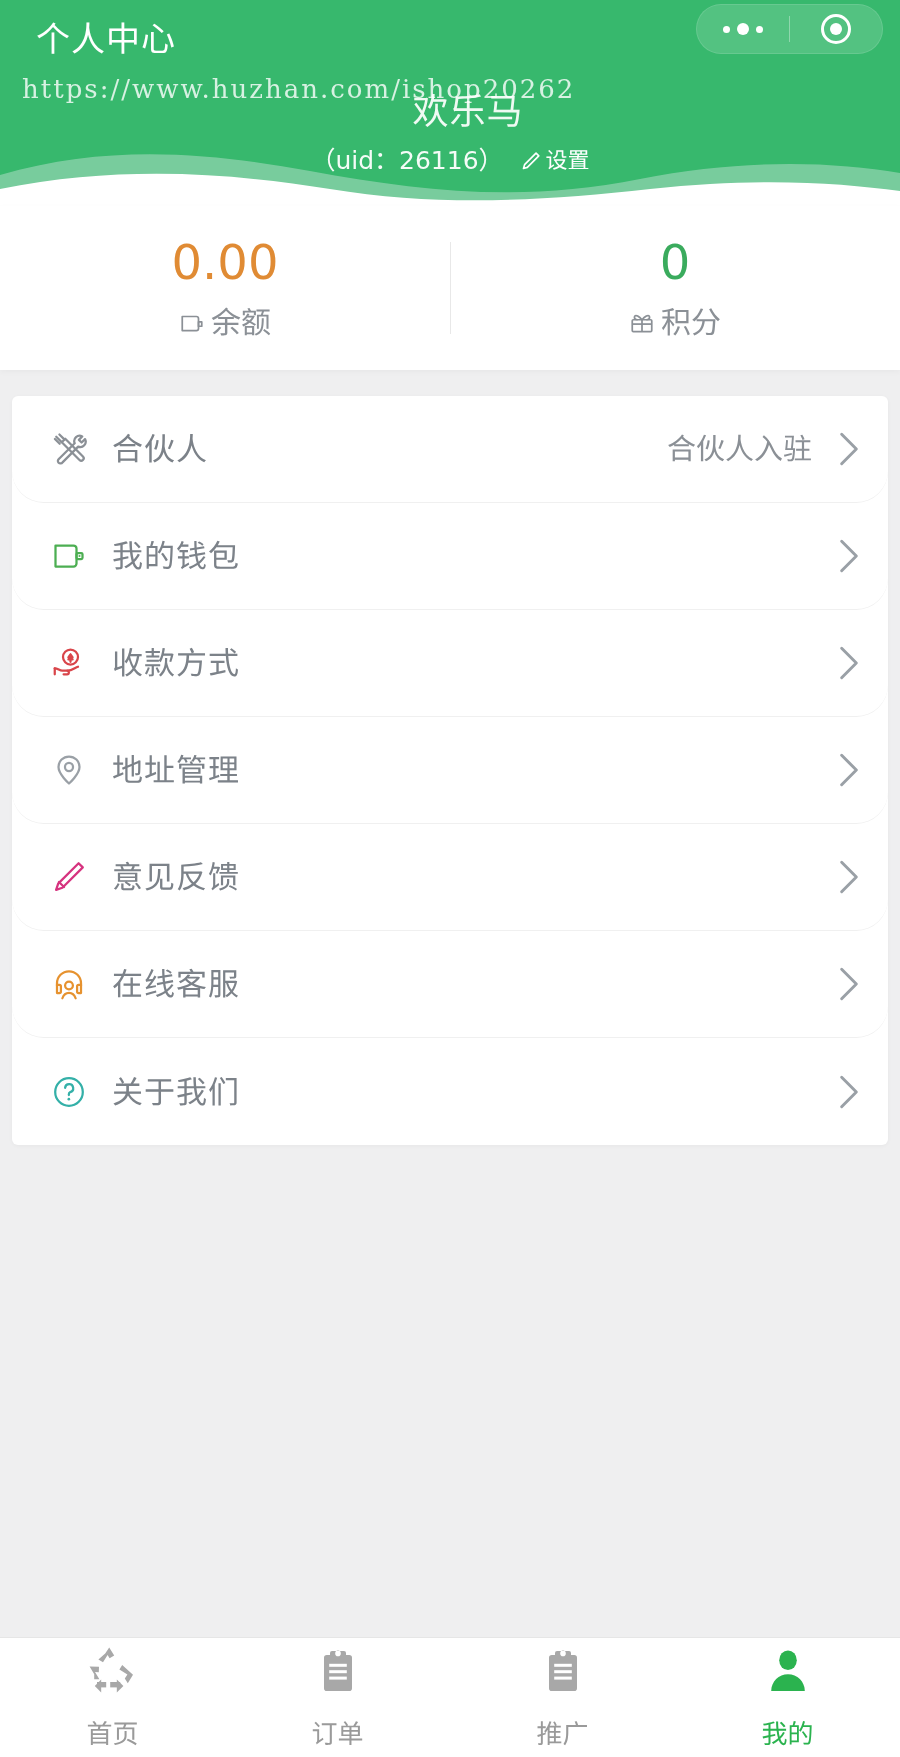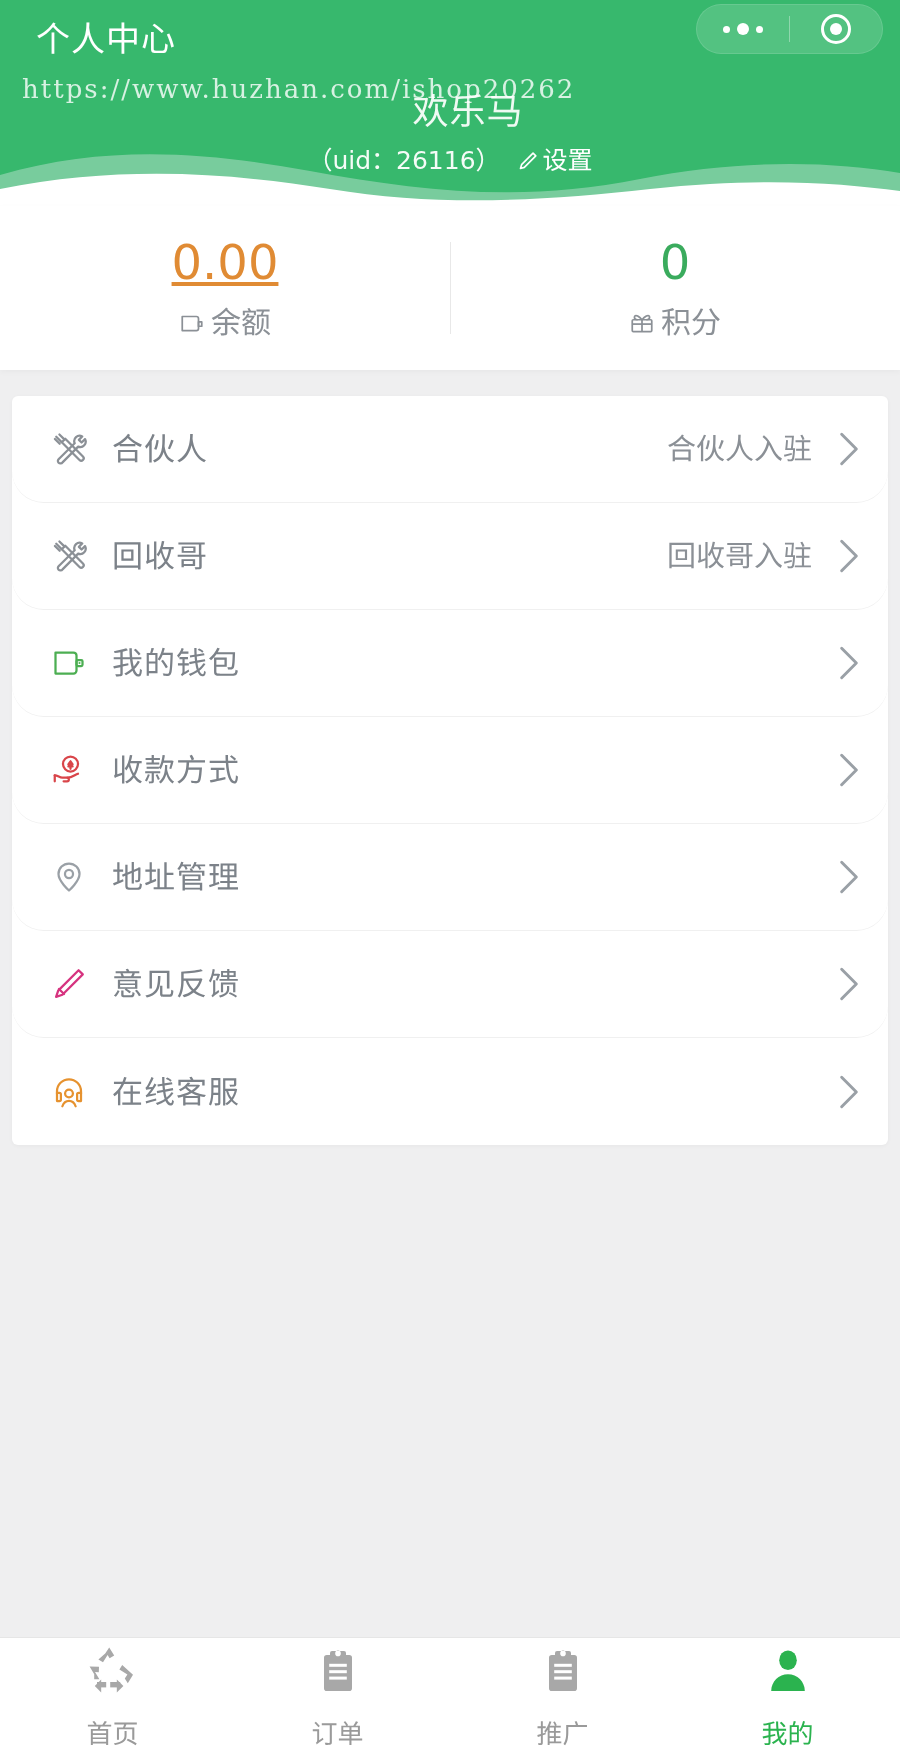--- a/index.html
+++ b/index.html
@@ -97,21 +97,21 @@
   .uidline {
     margin-top:8px;
     font-size:25px;
     color:rgba(255,255,255,0.95);
     line-height:34px;
     display:flex; align-items:center; justify-content:center;
     gap:16px;
   }
   .settings-link {
     display:inline-flex; align-items:center; gap:4px;
-    font-size:25px; color:#fff;
+    font-size:22px; color:#fff;
   }
   .pencil-glyph { display:inline-block; width:22px; height:22px; }
 
   .waves { position:absolute; left:0; right:0; bottom:-1px; height:62px; }
 
   
   .stats {
     flex:none;
     background:#fff;
     height:164px;
@@ -120,21 +120,21 @@
     position:relative;
     box-shadow:0 2px 6px rgba(0,0,0,0.035);
   }
   .stat {
     flex:1;
     text-align:center;
     display:flex; flex-direction:column; align-items:center; justify-content:center;
     gap:18px;
   }
   .stat-value { font-size:48px; line-height:52px; font-weight:400; }
-  .stat-value.amount { color:#e08b34;text-decoration:underline; }
+  .stat-value.amount { color:#e08b34; }
   .stat-value.points { color:#3aab5d; }
   .stat-label {
     font-size:30px; color:#8b9096;
     display:flex; align-items:center; gap:6px;
     line-height:34px;
   }
   .stat-divider {
     position:absolute;
     left:50%; top:36px; bottom:36px;
     width:1px; background:#e8e8e8;
@@ -275,34 +275,20 @@
             <path d="M20.8 3.6a3.6 3.6 0 0 0-5 4.6L5.4 18.5a1.7 1.7 0 1 0 2.3 2.4L18.1 10.4a3.6 3.6 0 0 0 4.6-5l-2.3 2.3-1.8-1.8z"></path>
           </svg>
         </span>
         <span class="menu-label">合伙人</span>
         <span class="menu-extra">合伙人入驻</span>
         <svg class="chev" viewBox="0 0 12 20" fill="none" stroke="#9aa0a6" stroke-width="1.6" stroke-linecap="round" stroke-linejoin="round">
           <path d="M2 2l8 8-8 8"></path>
         </svg>
       </div>
 
-      <div class="menu-item">
-        <span class="menu-icon">
-          <svg width="36" height="36" viewBox="0 0 24 24" fill="none" stroke="#8b9096" stroke-width="1.5" stroke-linecap="round" stroke-linejoin="round">
-            <path d="M3.5 3.8l3.6 3.6M5.6 2.3l3.3 3.3M2.6 5.3l3.2 3.2"></path>
-            <path d="M7.2 7.5L19 19.3a1.6 1.6 0 0 0 2.3-2.3L9.5 5.2z"></path>
-            <path d="M20.8 3.6a3.6 3.6 0 0 0-5 4.6L5.4 18.5a1.7 1.7 0 1 0 2.3 2.4L18.1 10.4a3.6 3.6 0 0 0 4.6-5l-2.3 2.3-1.8-1.8z"></path>
-          </svg>
-        </span>
-        <span class="menu-label">回收哥</span>
-        <span class="menu-extra">回收哥入驻</span>
-        <svg class="chev" viewBox="0 0 12 20" fill="none" stroke="#9aa0a6" stroke-width="1.6" stroke-linecap="round" stroke-linejoin="round">
-          <path d="M2 2l8 8-8 8"></path>
-        </svg>
-      </div>
 
       <div class="menu-item">
         <span class="menu-icon">
           <svg width="36" height="36" viewBox="0 0 24 24" fill="none" stroke="#4cae52" stroke-width="1.5" stroke-linejoin="round">
             <path d="M3 5h12a2 2 0 0 1 2 2v10a2 2 0 0 1-2 2H3z"></path>
             <rect x="17" y="10" width="4" height="4" rx="0.8"></rect>
             <circle cx="19" cy="12" r="0.7" fill="#4cae52" stroke="none"></circle>
           </svg>
         </span>
         <span class="menu-label">我的钱包</span>
@@ -367,20 +353,34 @@
             <path d="M7.6 21.5c.8-2.4 2.4-3.6 4.4-3.6s3.6 1.2 4.4 3.6"></path>
           </svg>
         </span>
         <span class="menu-label">在线客服</span>
         <span class="menu-extra"></span>
         <svg class="chev" viewBox="0 0 12 20" fill="none" stroke="#9aa0a6" stroke-width="1.6" stroke-linecap="round" stroke-linejoin="round">
           <path d="M2 2l8 8-8 8"></path>
         </svg>
       </div>
 
+      <div class="menu-item">
+        <span class="menu-icon">
+          <svg width="36" height="36" viewBox="0 0 24 24" fill="none" stroke="#34b0a8" stroke-width="1.5" stroke-linecap="round" stroke-linejoin="round">
+            <circle cx="12" cy="12" r="9.2"></circle>
+            <path d="M9.4 9.3a2.7 2.7 0 1 1 3.4 2.8c-.6.2-.9.7-.9 1.4v.5"></path>
+            <circle cx="11.9" cy="16.8" r="0.9" fill="#34b0a8" stroke="none"></circle>
+          </svg>
+        </span>
+        <span class="menu-label">关于我们</span>
+        <span class="menu-extra"></span>
+        <svg class="chev" viewBox="0 0 12 20" fill="none" stroke="#9aa0a6" stroke-width="1.6" stroke-linecap="round" stroke-linejoin="round">
+          <path d="M2 2l8 8-8 8"></path>
+        </svg>
+      </div>
 
     </div>
   </div>
 
   <div class="tabbar">
 
     <div class="tab">
       <svg class="tab-icon" viewBox="0 0 24 24" fill="#a8a8a8">
         <path d="M8.1 3.3l2-3.1 2.5 4-2.3 1.4-1-1.6-2.3 3.6-2.3-1.4z"></path>
         <path d="M2.6 13.6L.3 9.7l4.7.2-.1 2.7-1.9-.1 2.2 3.6H2.6z"></path>

